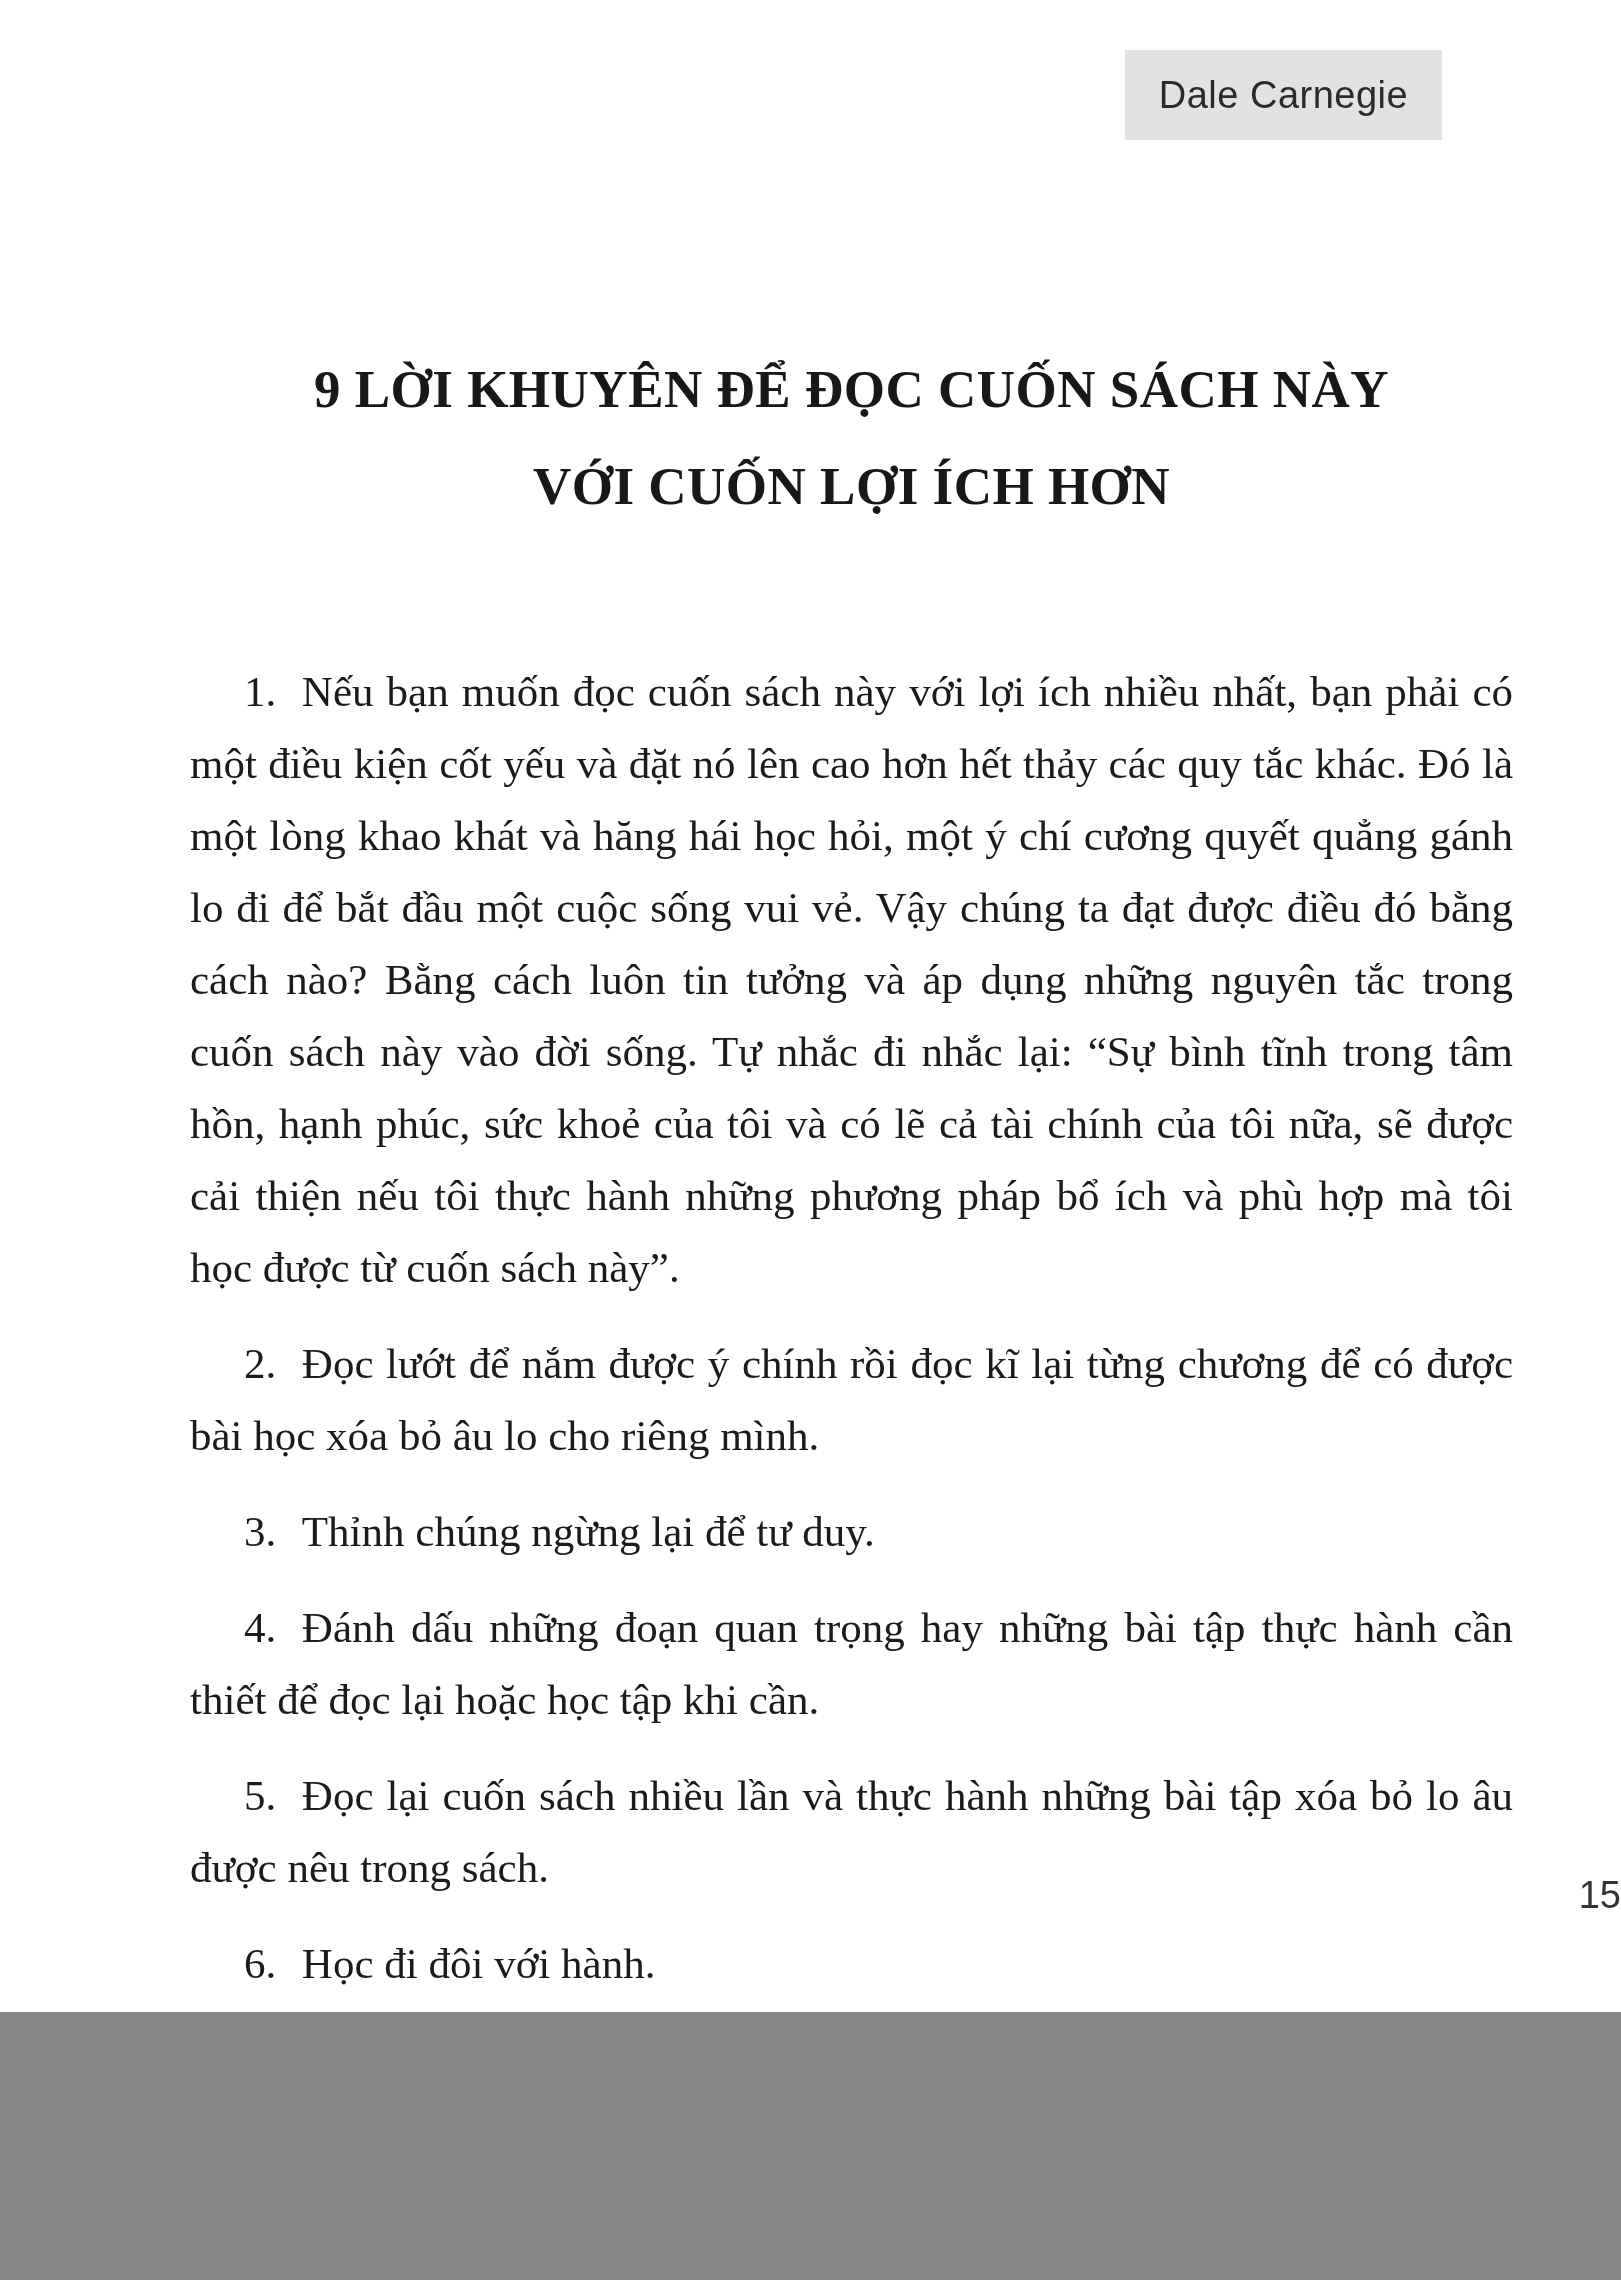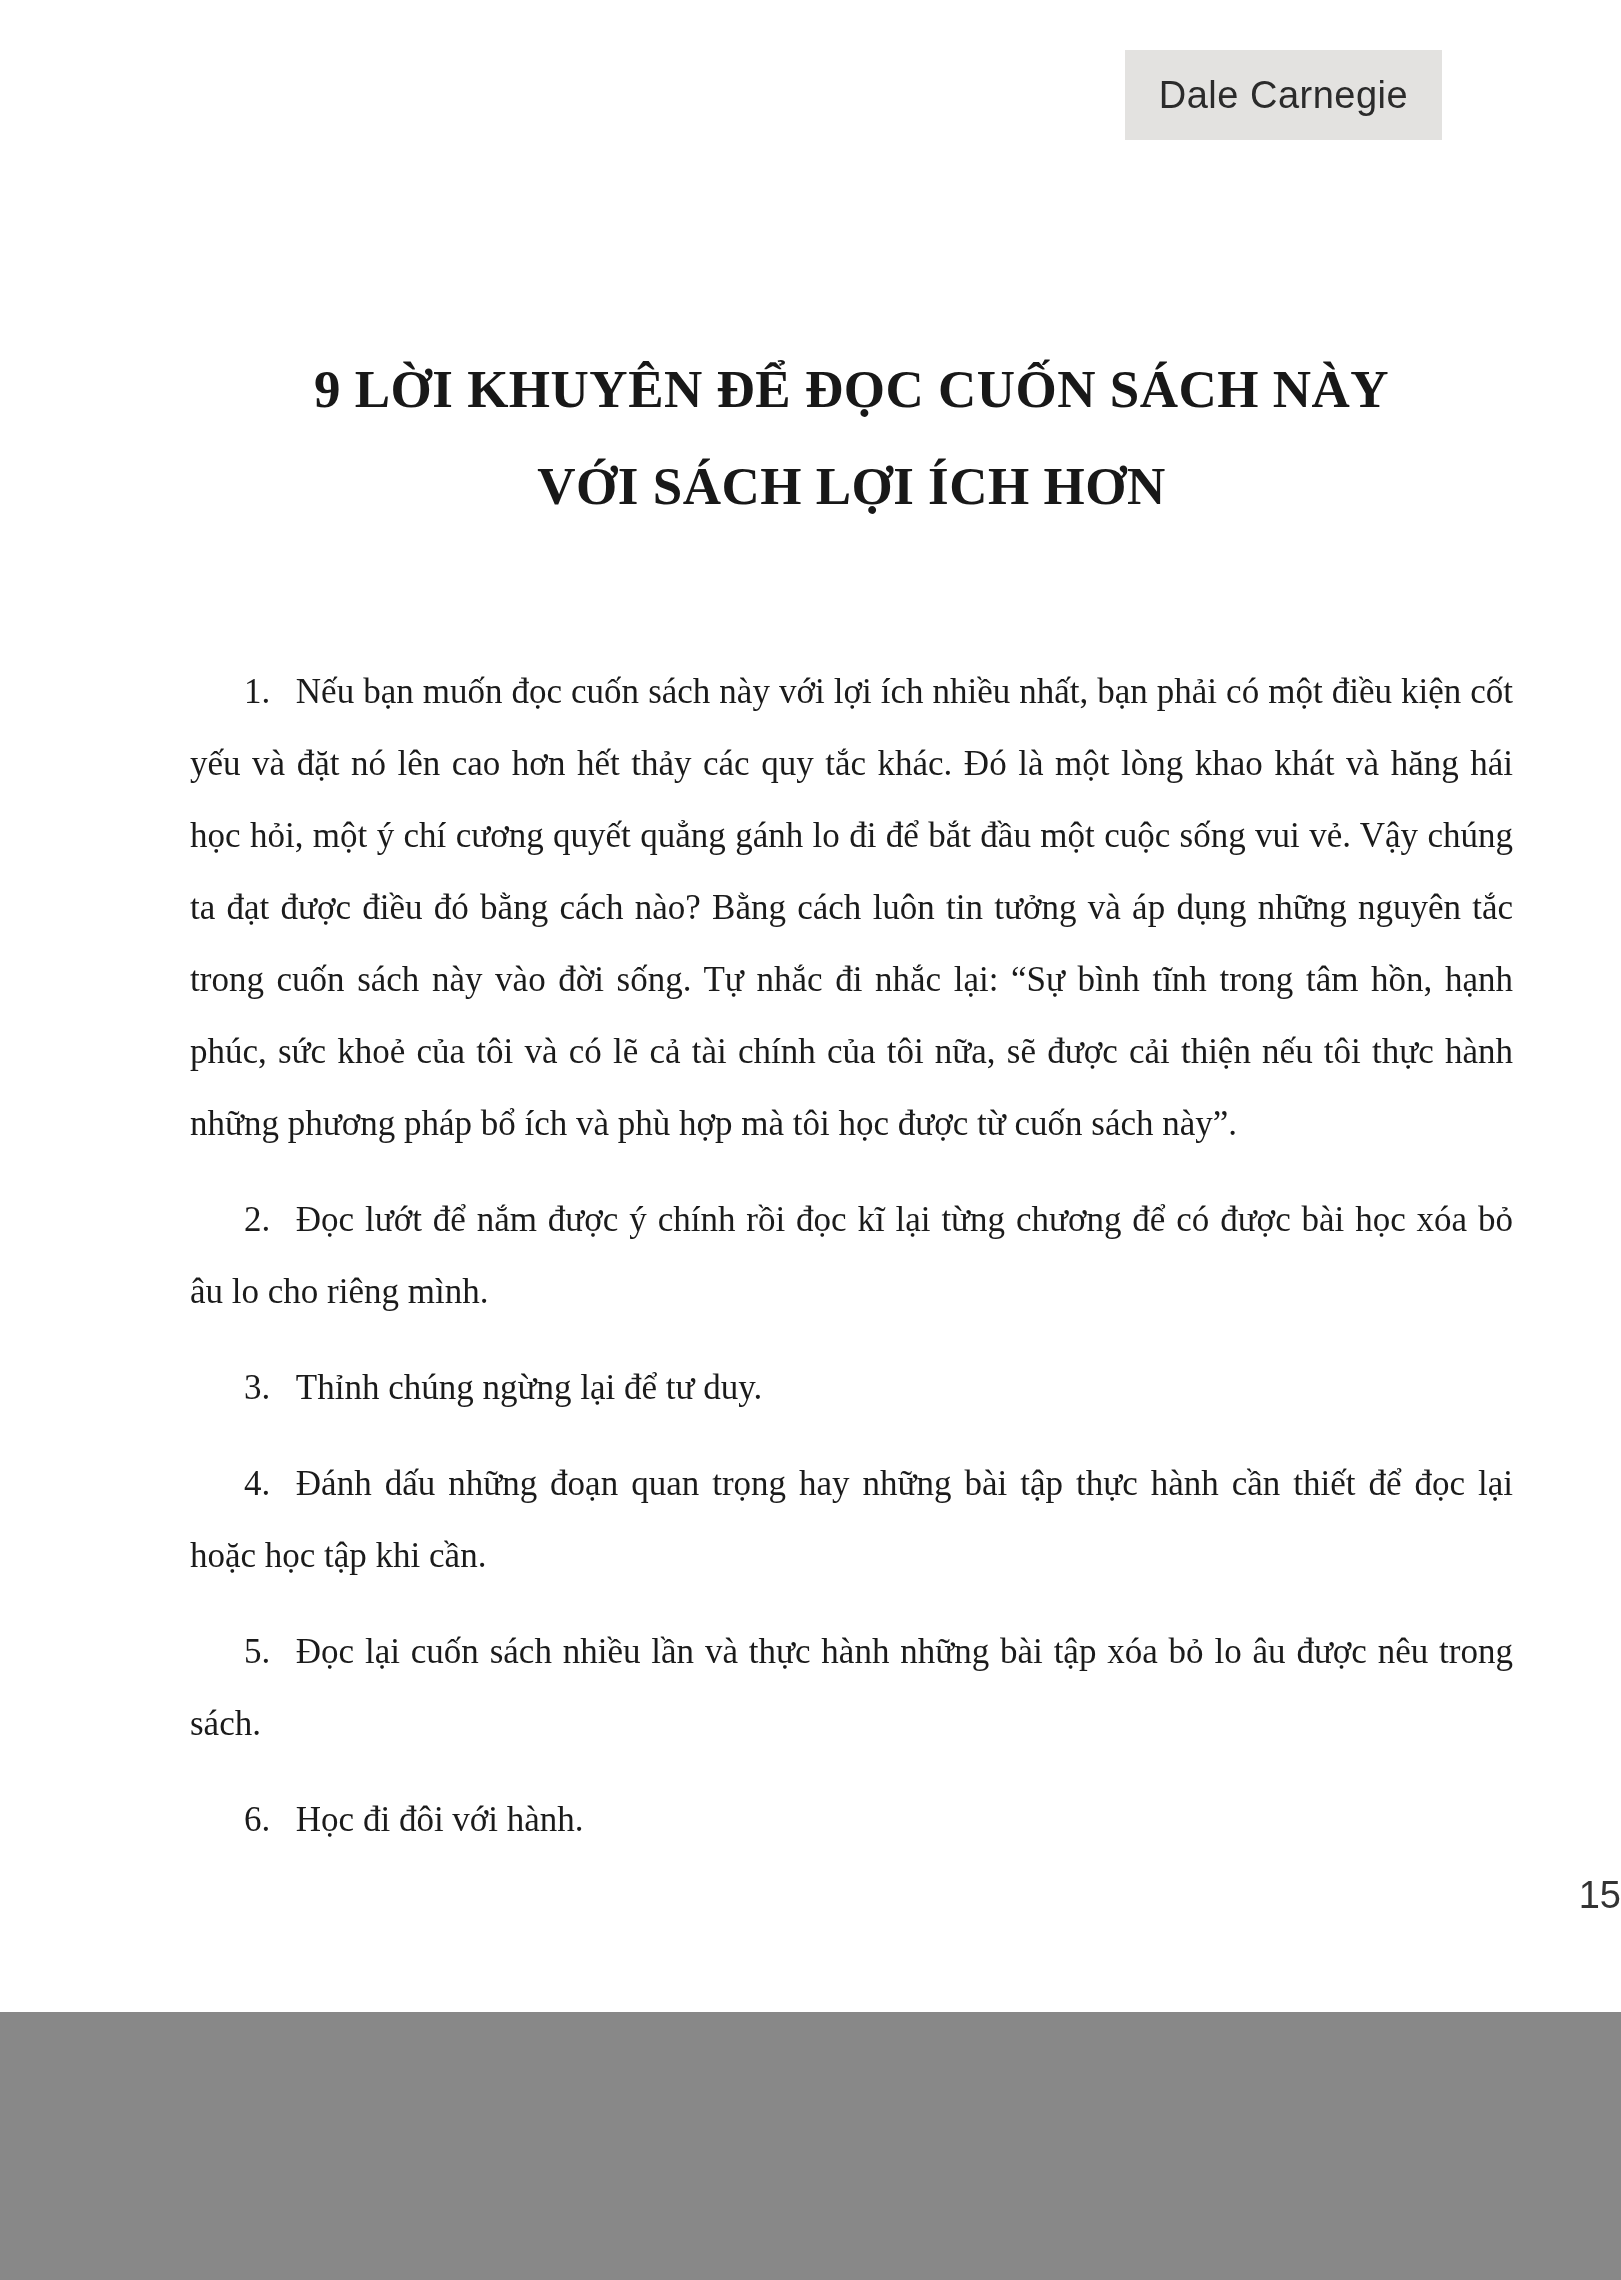--- a/index.html
+++ b/index.html
@@ -50,21 +50,21 @@
     color: #181818;
     letter-spacing: 0.5px;
   }
 
   .content {
     padding-top: 121px;
   }
 
   .content p.para {
     margin: 0 0 24px 0;
-    font-size: 35px;
+    font-size: 43px;
     line-height: 72px;
     text-align: justify;
     text-indent: 54px;
     color: #1b1b1b;
   }
   .content p.para:last-child { margin-bottom: 0; }
 
   .item-num {
     margin-right: 25.6px;
   }
@@ -87,21 +87,21 @@
 <div class="page">
 
   <div class="author-box">
     <span>Dale Carnegie</span>
   </div>
 
   <div class="text-block">
 
     <h1 class="chapter-title">
       <span>9 LỜI KHUYÊN ĐỂ ĐỌC CUỐN SÁCH NÀY</span><br>
-      <span>VỚI SÁCH LỢI ÍCH HƠN</span>
+      <span>VỚI CUỐN LỢI ÍCH HƠN</span>
     </h1>
 
     <div class="content">
 
       <p class="para">
         <span class="item-num">1.</span><span>Nếu bạn muốn đọc cuốn sách này với lợi ích nhiều nhất, bạn phải có một điều kiện cốt yếu và đặt nó lên cao hơn hết thảy các quy tắc khác. Đó là một lòng khao khát và hăng hái học hỏi, một ý chí cương quyết quẳng gánh lo đi để bắt đầu một cuộc sống vui vẻ. Vậy chúng ta đạt được điều đó bằng cách nào? Bằng cách luôn tin tưởng và áp dụng những nguyên tắc trong cuốn sách này vào đời sống. Tự nhắc đi nhắc lại: “Sự bình tĩnh trong tâm hồn, hạnh phúc, sức khoẻ của tôi và có lẽ cả tài chính của tôi nữa, sẽ được cải thiện nếu tôi thực hành những phương pháp bổ ích và phù hợp mà tôi học được từ cuốn sách này”.</span>
       </p>
 
       <p class="para">
         <span class="item-num">2.</span><span>Đọc lướt để nắm được ý chính rồi đọc kĩ lại từng chương để có được bài học xóa bỏ âu lo cho riêng mình.</span>

